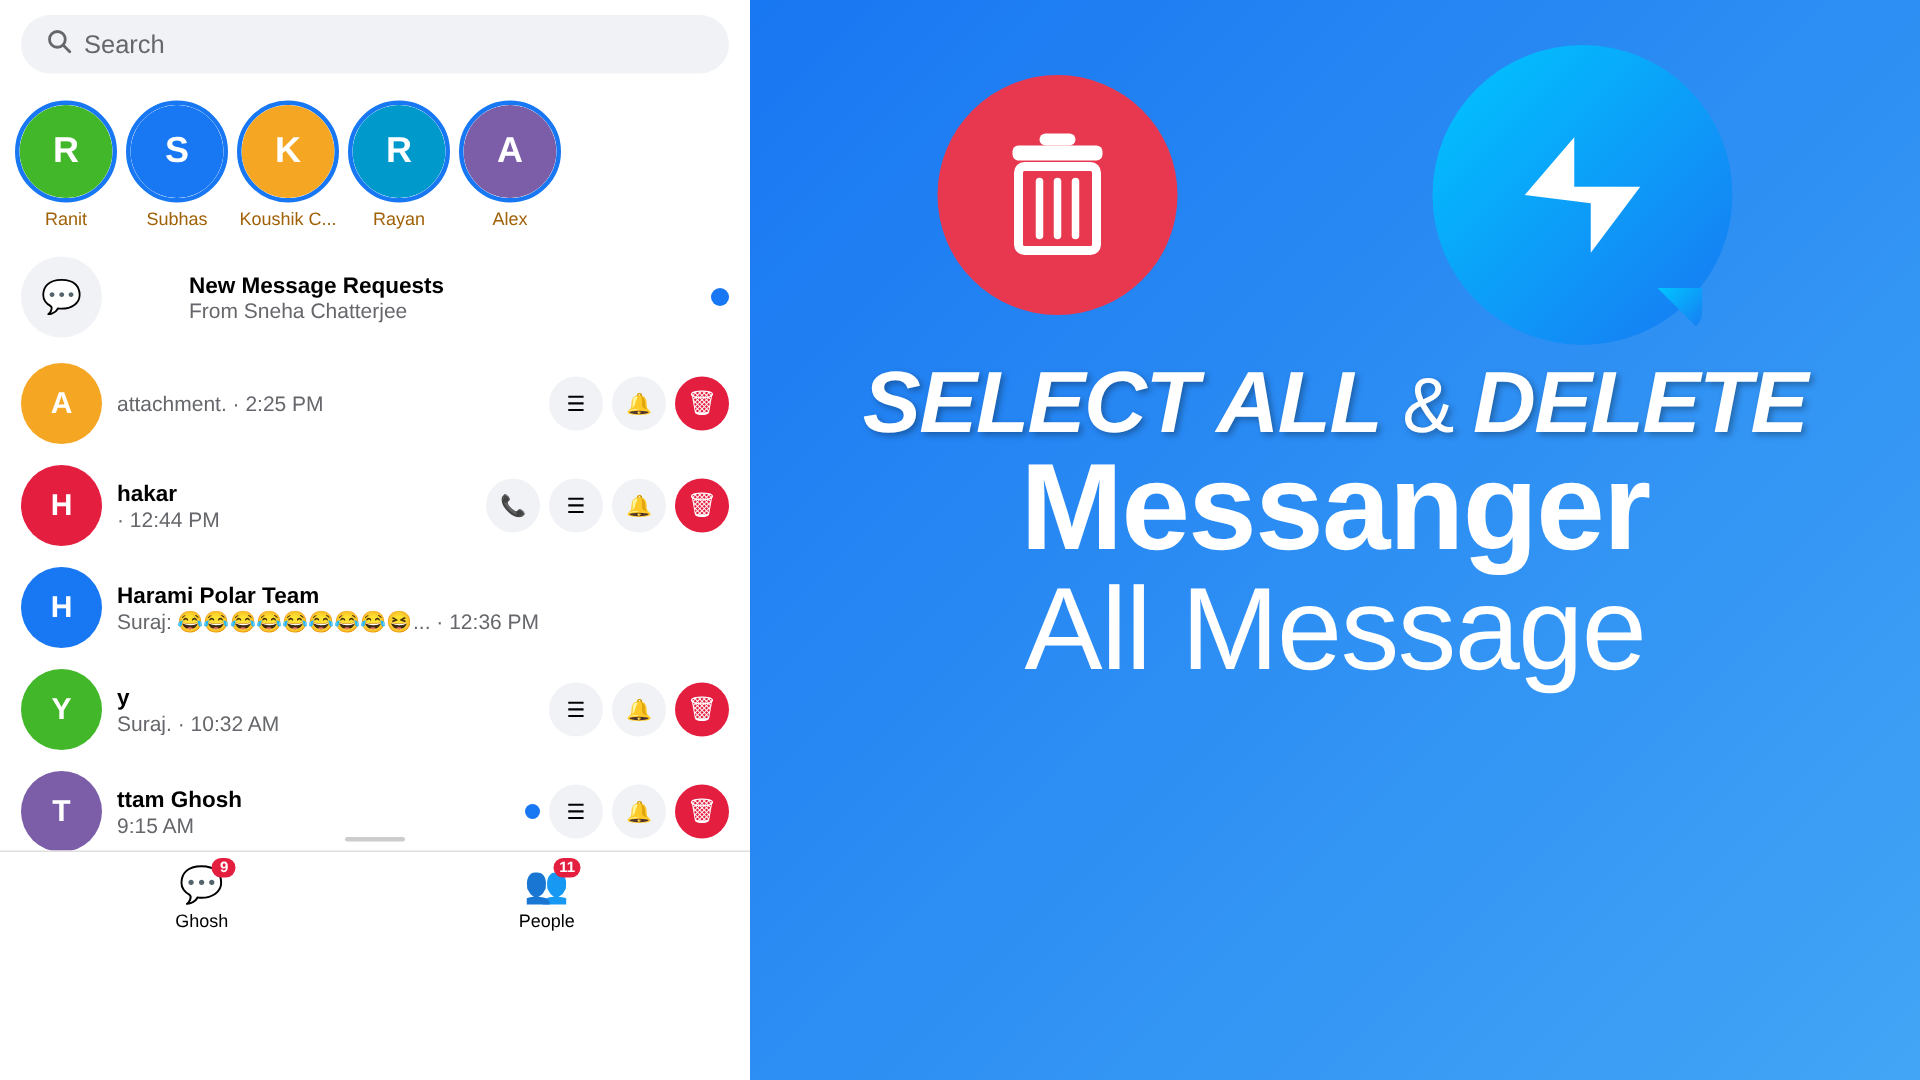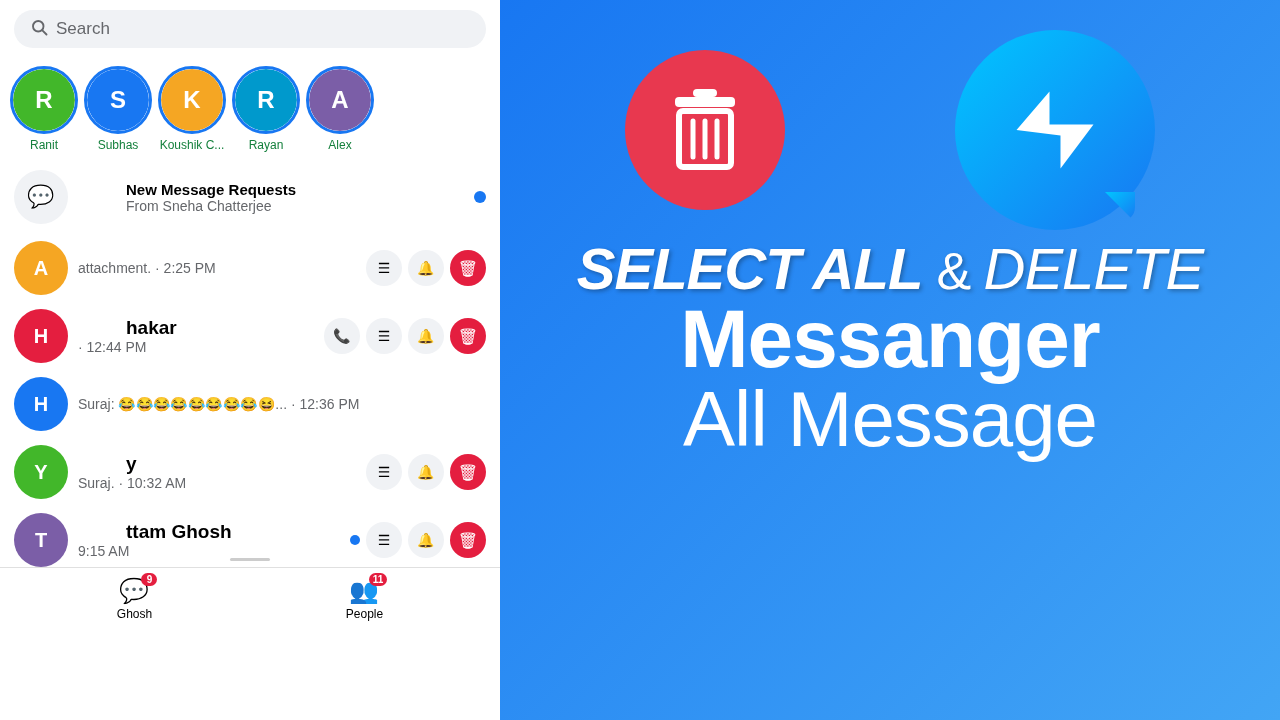--- a/index.html
+++ b/index.html
@@ -73,21 +73,21 @@
       border-radius: 50%;
       display: flex;
       align-items: center;
       justify-content: center;
       font-size: 24px;
       font-weight: bold;
       color: #fff;
     }
     .story-name {
       font-size: 12px;
-      color: #15803d;
+      color: #a16207;
       text-align: center;
       max-width: 72px;
       overflow: hidden;
       text-overflow: ellipsis;
       white-space: nowrap;
     }
 
     
     .message-request {
       display: flex;
@@ -138,21 +138,21 @@
       flex-shrink: 0;
       overflow: hidden;
       display: flex;
       align-items: center;
       justify-content: center;
       font-size: 20px;
       font-weight: bold;
       color: #fff;
     }
     .chat-content { flex: 1; min-width: 0; }
-    .chat-name { font-size: 19px; font-weight: 600; color: #000; margin-left: 48px; }
+    .chat-name { font-size: 15px; font-weight: 600; color: #000; }
     .chat-preview { font-size: 14px; color: #65676b; white-space: nowrap; overflow: hidden; text-overflow: ellipsis; }
 
     .chat-actions {
       display: flex;
       align-items: center;
       gap: 6px;
     }
     .action-btn {
       width: 36px;
       height: 36px;
@@ -427,20 +427,21 @@
       <div class="action-btn">📞</div>
       <div class="action-btn">☰</div>
       <div class="action-btn">🔔</div>
       <div class="delete-btn">🗑</div>
     </div>
   </div>
 
   <div class="chat-row">
     <div class="chat-avatar av-blue">H</div>
     <div class="chat-content">
+      <div class="chat-name">Harami Polar Team</div>
       <div class="chat-preview">Suraj: 😂😂😂😂😂😂😂😂😆... · 12:36 PM</div>
     </div>
   </div>
 
   <div class="chat-row">
     <div class="chat-avatar av-green">Y</div>
     <div class="chat-content">
       <div class="chat-name">y</div>
       <div class="chat-preview">Suraj. · 10:32 AM</div>
     </div>
@@ -509,18 +510,18 @@
 
         <path d="M15 40 L45 5 L45 35 L85 35 L55 75 L55 45 Z" fill="white"></path>
       </svg>
     </div>
   </div>
 
   <div class="big-text-area">
     <div class="select-all-text">
       <span style="font-style:italic;font-weight:900;">SELECT ALL</span>
       <span class="ampersand"> &amp; </span>
-      <span style="font-style:italic;font-weight:400;">DELETE</span>
+      <span style="font-style:italic;font-weight:700;">DELETE</span>
     </div>
     <div class="messanger-text">Messanger</div>
     <div class="all-message-text">All Message</div>
   </div>
 </div>
 
 </body></html>

